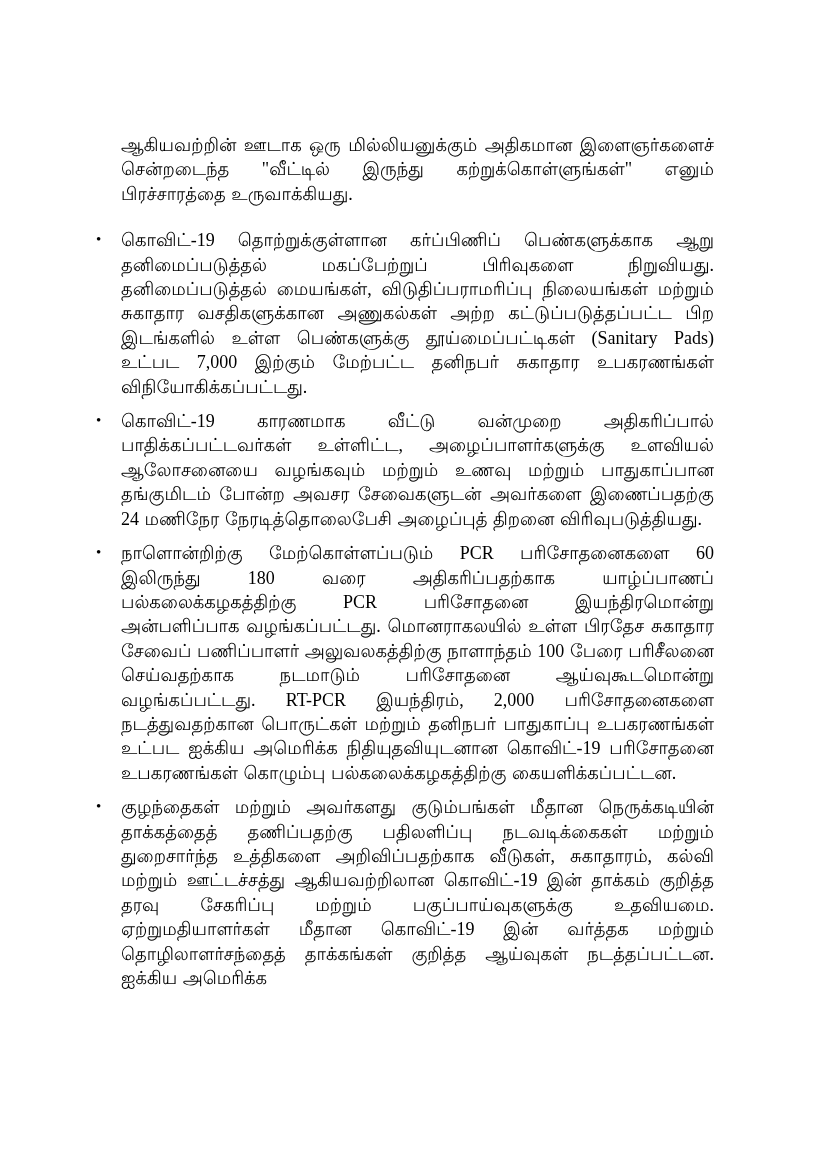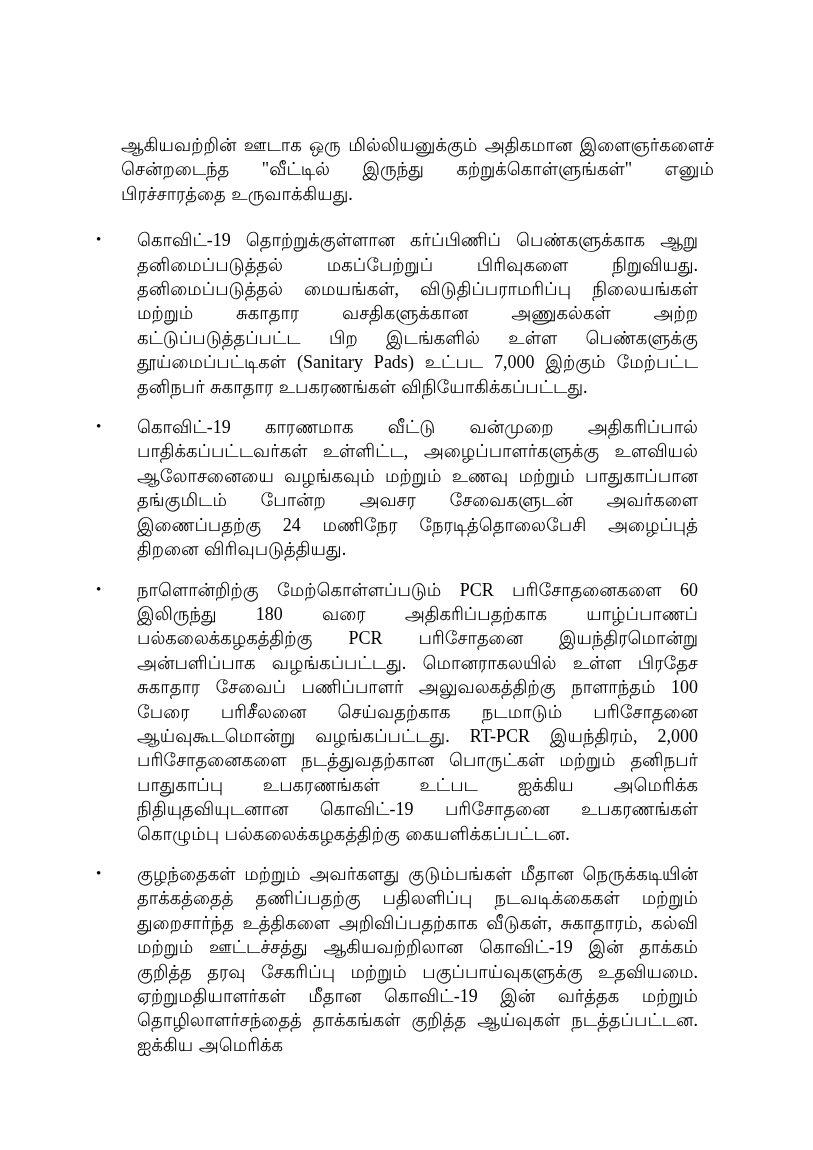--- a/index.html
+++ b/index.html
@@ -30,21 +30,21 @@
     text-justify: inter-word;
     margin: 0 0 22px 0;
     word-spacing: 1px;
     color: #000000;
   }
   .bullet-item {
     position: relative;
     margin: 0 0 10px 0;
   }
   .bullet-item .para {
-    margin: 16px;
+    margin: 0;
   }
   .bullet-marker {
     position: absolute;
     left: -25px;
     top: -1px;
     font-size: 15px;
     line-height: 24.4px;
     color: #000000;
   }
 </style>

